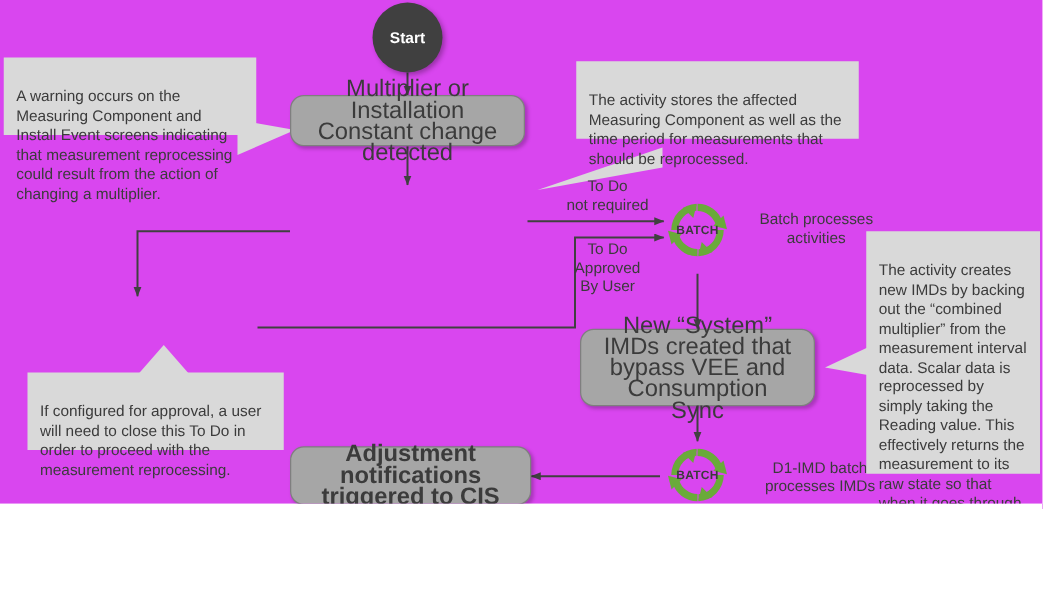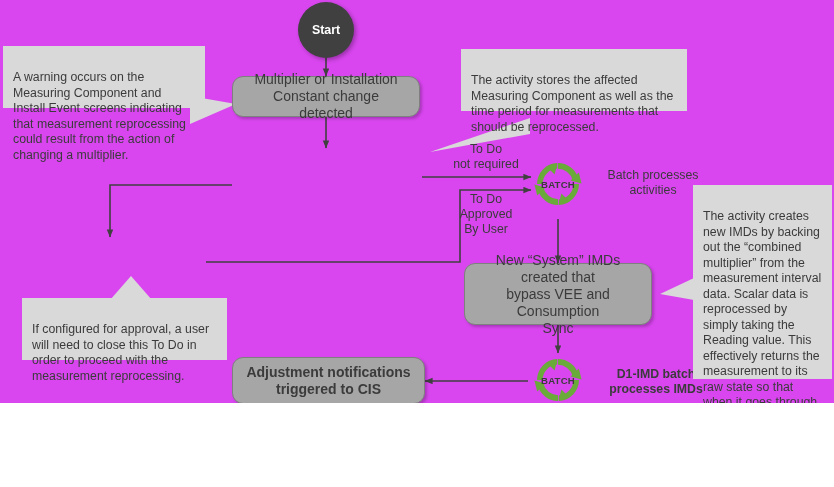--- a/index.html
+++ b/index.html
@@ -25,21 +25,21 @@
     height: 487px;
   }
   
   .node {
     position: absolute;
     box-sizing: border-box;
     background: #a6a6a6;
     border: 1px solid #7f7f7f;
     border-radius: 11px;
     color: #3b3b3b;
-    font-size: 14px;
+    font-size: 19px;
     line-height: 17px;
     text-align: center;
     display: flex;
     align-items: center;
     justify-content: center;
     padding: 2px 12px;
     box-shadow: 2px 2px 3px rgba(0,0,0,0.22);
   }
   .node span { display: block; width: 100%; }
   
@@ -189,21 +189,21 @@
         <path d="M38.6,44.8 L27.6,47.6 L30.4,36.6 Z"></path>
         <path d="M27,48 A21,21 0 0 1 6.8,32.6 L12.4,31.1 A15.4,15.4 0 0 0 27,42.2 Z"></path>
         <path d="M6.2,38.6 L3.4,27.6 L14.4,30.4 Z"></path>
         <path d="M6,27 A21,21 0 0 1 26.2,6 L26.2,11.6 A15.4,15.4 0 0 0 11.6,27 Z"></path>
         <path d="M15.4,9.2 L26.4,6.4 L23.6,17.4 Z"></path>
       </g>
     </svg>
     <div class="batch-text">BATCH</div>
   </div>
 
-  <div class="edge-label" style="left: 598px; top: 367px; width: 116px; white-space: pre-line; font-weight: bold;">D1-IMD batch
+  <div class="edge-label" style="left: 598px; top: 367px; width: 116px; white-space: pre-line;">D1-IMD batch
 processes IMDs</div>
 
 
   <div class="edge-label" style="left: 440px; top: 142px; width: 92px; white-space: pre-line;">To Do
 not required</div>
 
   <div class="edge-label" style="left: 448px; top: 192px; width: 76px; white-space: pre-line;">To Do
 Approved
 By User</div>
 

